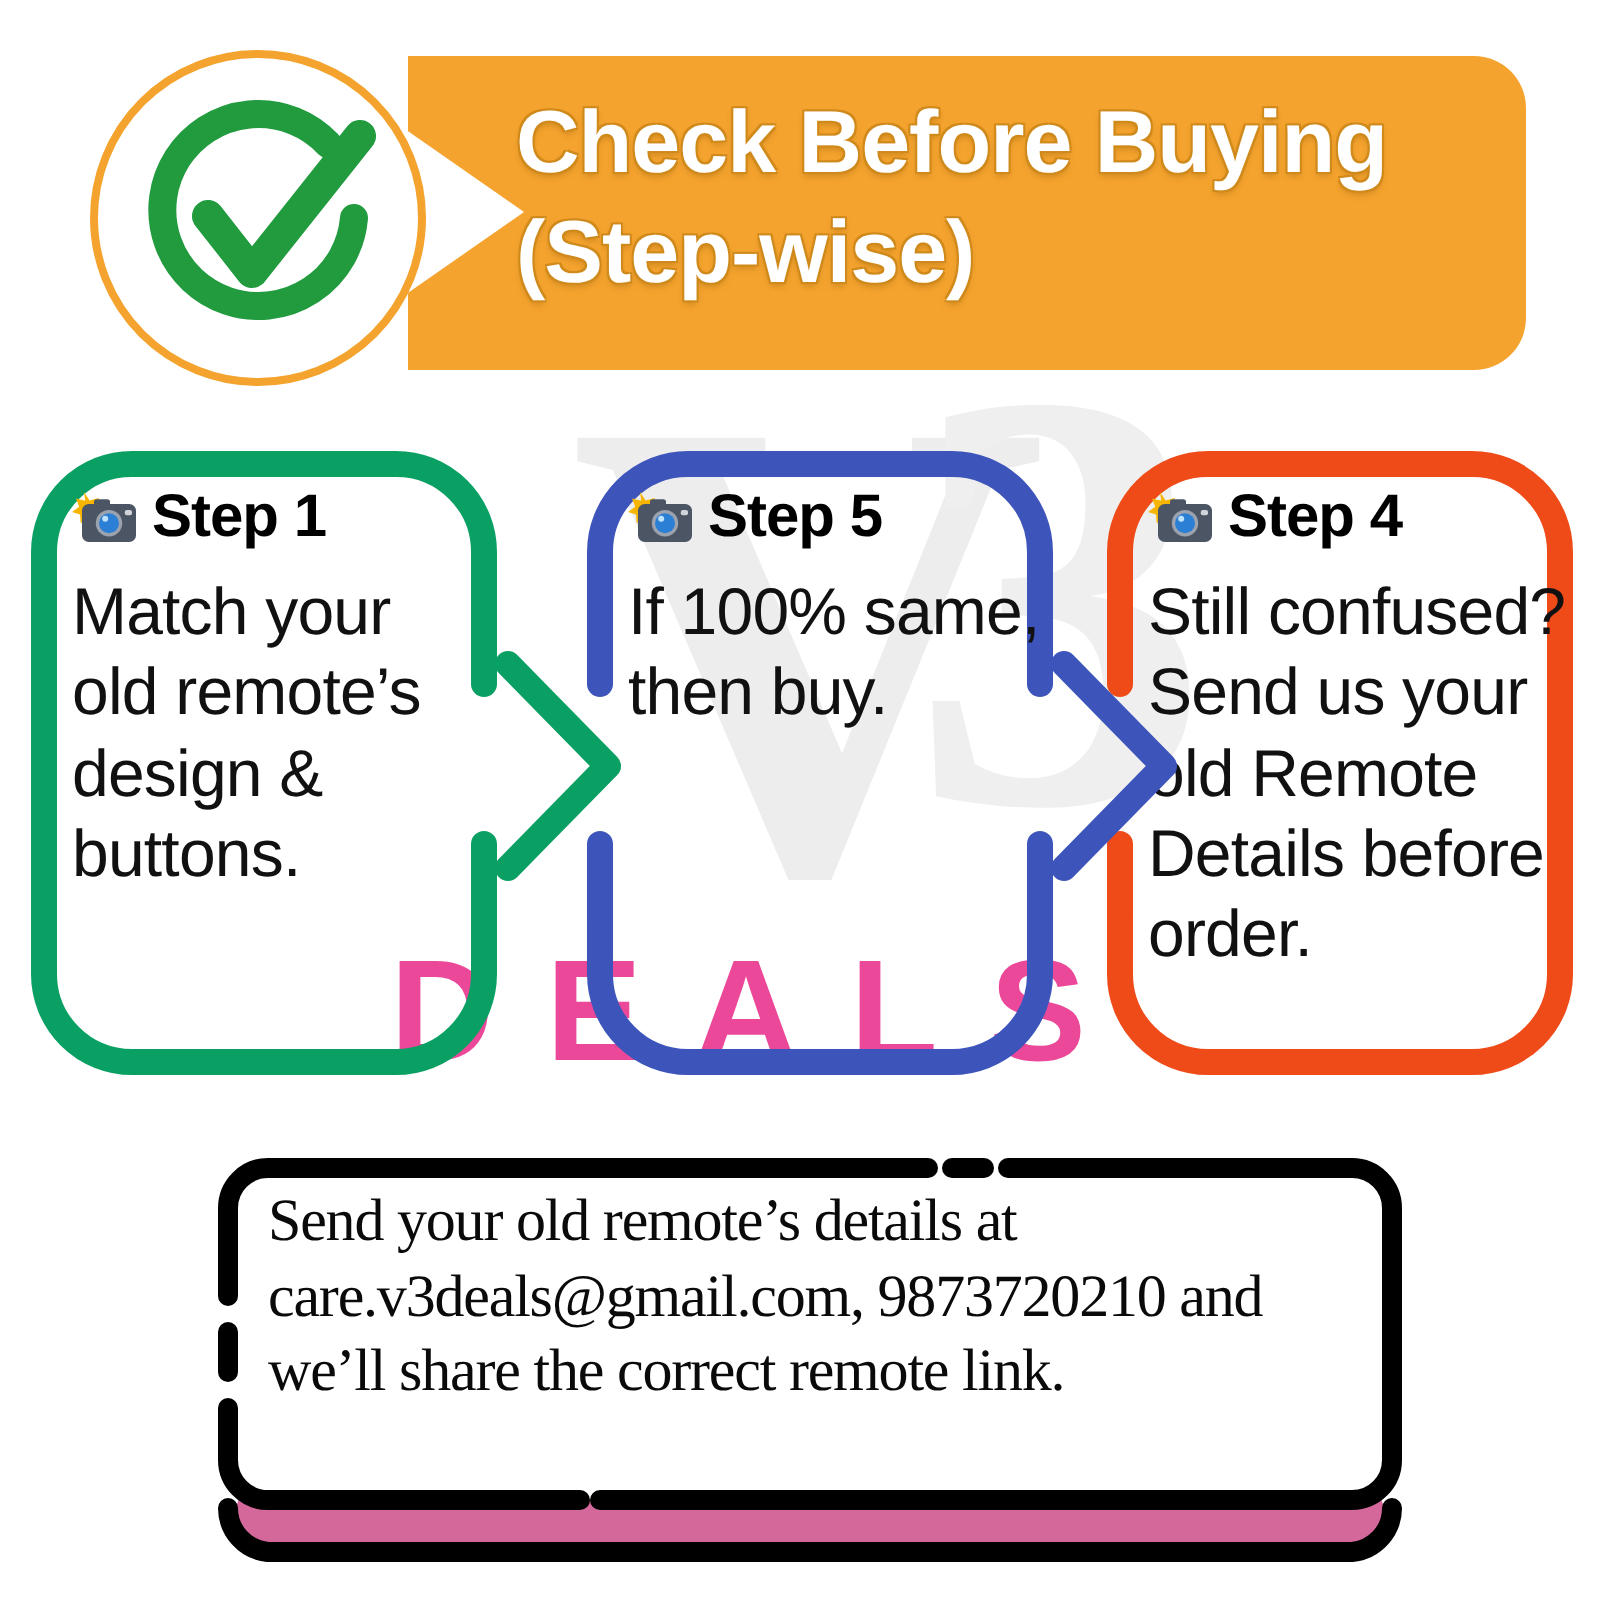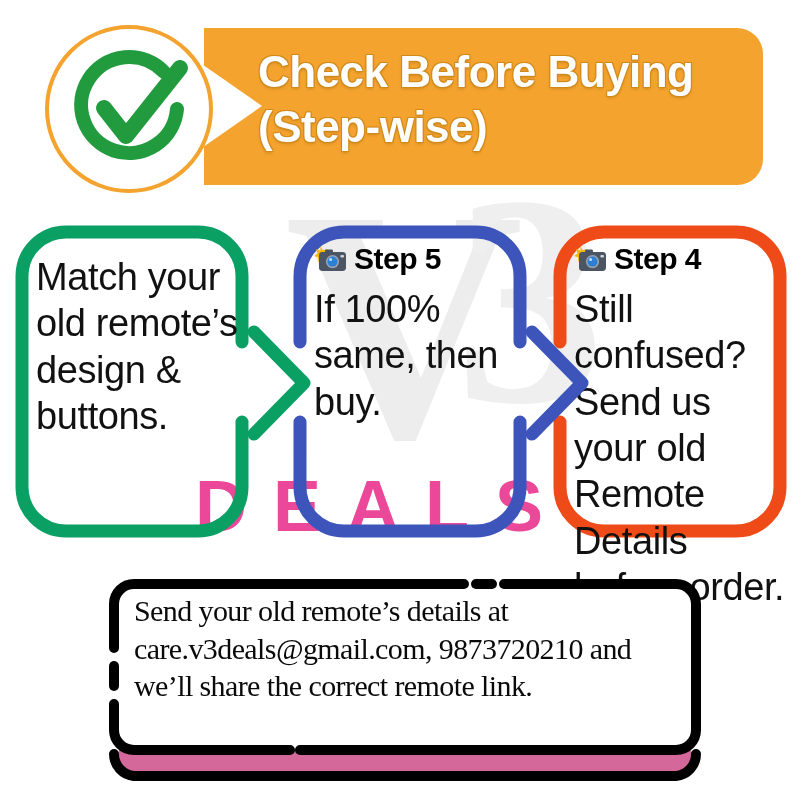--- a/index.html
+++ b/index.html
@@ -163,21 +163,21 @@
     font-weight: 700;
     font-size: 30px;
     color: #000000;
     letter-spacing: -0.5px;
     line-height: 1;
     white-space: nowrap;
   }
   .step-text {
     font-family: "Liberation Sans", sans-serif;
     font-weight: 400;
-    font-size: 38px;
+    font-size: 33px;
     line-height: 1.22;
     color: #111111;
     letter-spacing: -0.4px;
   }
   #card-1 { left: 14px; }
   #card-2 { left: 292px; }
   #card-3 { left: 552px; }
   #card-1 .step-body { top: 20px; }
   #card-2 .step-body { top: 20px; }
   #card-3 .step-body { top: 20px; width: 214px; }
@@ -249,20 +249,34 @@
       <svg class="frame" viewBox="0 0 236 315" preserveAspectRatio="none">
 
         <path d="M228 118 L228 52 A44 44 0 0 0 184 8 L52 8 A44 44 0 0 0 8 52 L8 263 A44 44 0 0 0 52 307 L184 307 A44 44 0 0 0 228 263 L228 198" fill="none" stroke="#0AA064" stroke-width="13" stroke-linecap="round"></path>
       </svg>
 
       <svg class="chevron" style="left:232px; top:100px;" width="72" height="118" viewBox="0 0 72 118">
         <path d="M8 8 L58 59 L8 110" fill="none" stroke="#0AA064" stroke-width="13" stroke-linecap="round" stroke-linejoin="round"></path>
       </svg>
 
       <div class="step-body">
+        <div class="step-head">
+          <span class="cam-icon">
+            <svg width="34" height="28" viewBox="0 0 34 28" aria-hidden="true">
+              <polygon points="6,1 8.8,5.2 13.5,4 11.6,8.6 15.5,10.6 11,12 11.8,16.4 7.8,13.8 4.4,16.8 4,12.2 0,11 3.6,8.4 2,4.2 6.6,5.4" fill="#F7B500"></polygon>
+              <rect x="5" y="7" width="27" height="19" rx="3.4" fill="#4B5563"></rect>
+              <rect x="11" y="4.6" width="8" height="4" rx="1.4" fill="#4B5563"></rect>
+              <circle cx="18.5" cy="16.6" r="6.6" fill="#9CA3AF"></circle>
+              <circle cx="18.5" cy="16.6" r="5" fill="#2B7FD4"></circle>
+              <circle cx="16.6" cy="14.4" r="1.5" fill="#BFE2FF"></circle>
+              <rect x="26.4" y="10" width="3.6" height="2.6" rx="1" fill="#D1D5DB"></rect>
+            </svg>
+          </span>
+          <span class="step-title">Step 1</span>
+        </div>
         <div class="step-text">Match your old remote’s design &amp; buttons.</div>
       </div>
     </div>
 
     <div class="step-card" id="card-2">
       <svg class="frame" viewBox="0 0 236 315" preserveAspectRatio="none">
         <path d="M8 118 L8 52 A44 44 0 0 1 52 8 L184 8 A44 44 0 0 1 228 52 L228 118" fill="none" stroke="#3D55BB" stroke-width="13" stroke-linecap="round"></path>
         <path d="M228 198 L228 263 A44 44 0 0 1 184 307 L52 307 A44 44 0 0 1 8 263 L8 198" fill="none" stroke="#3D55BB" stroke-width="13" stroke-linecap="round"></path>
       </svg>
       <svg class="chevron" style="left:232px; top:100px;" width="72" height="118" viewBox="0 0 72 118">

